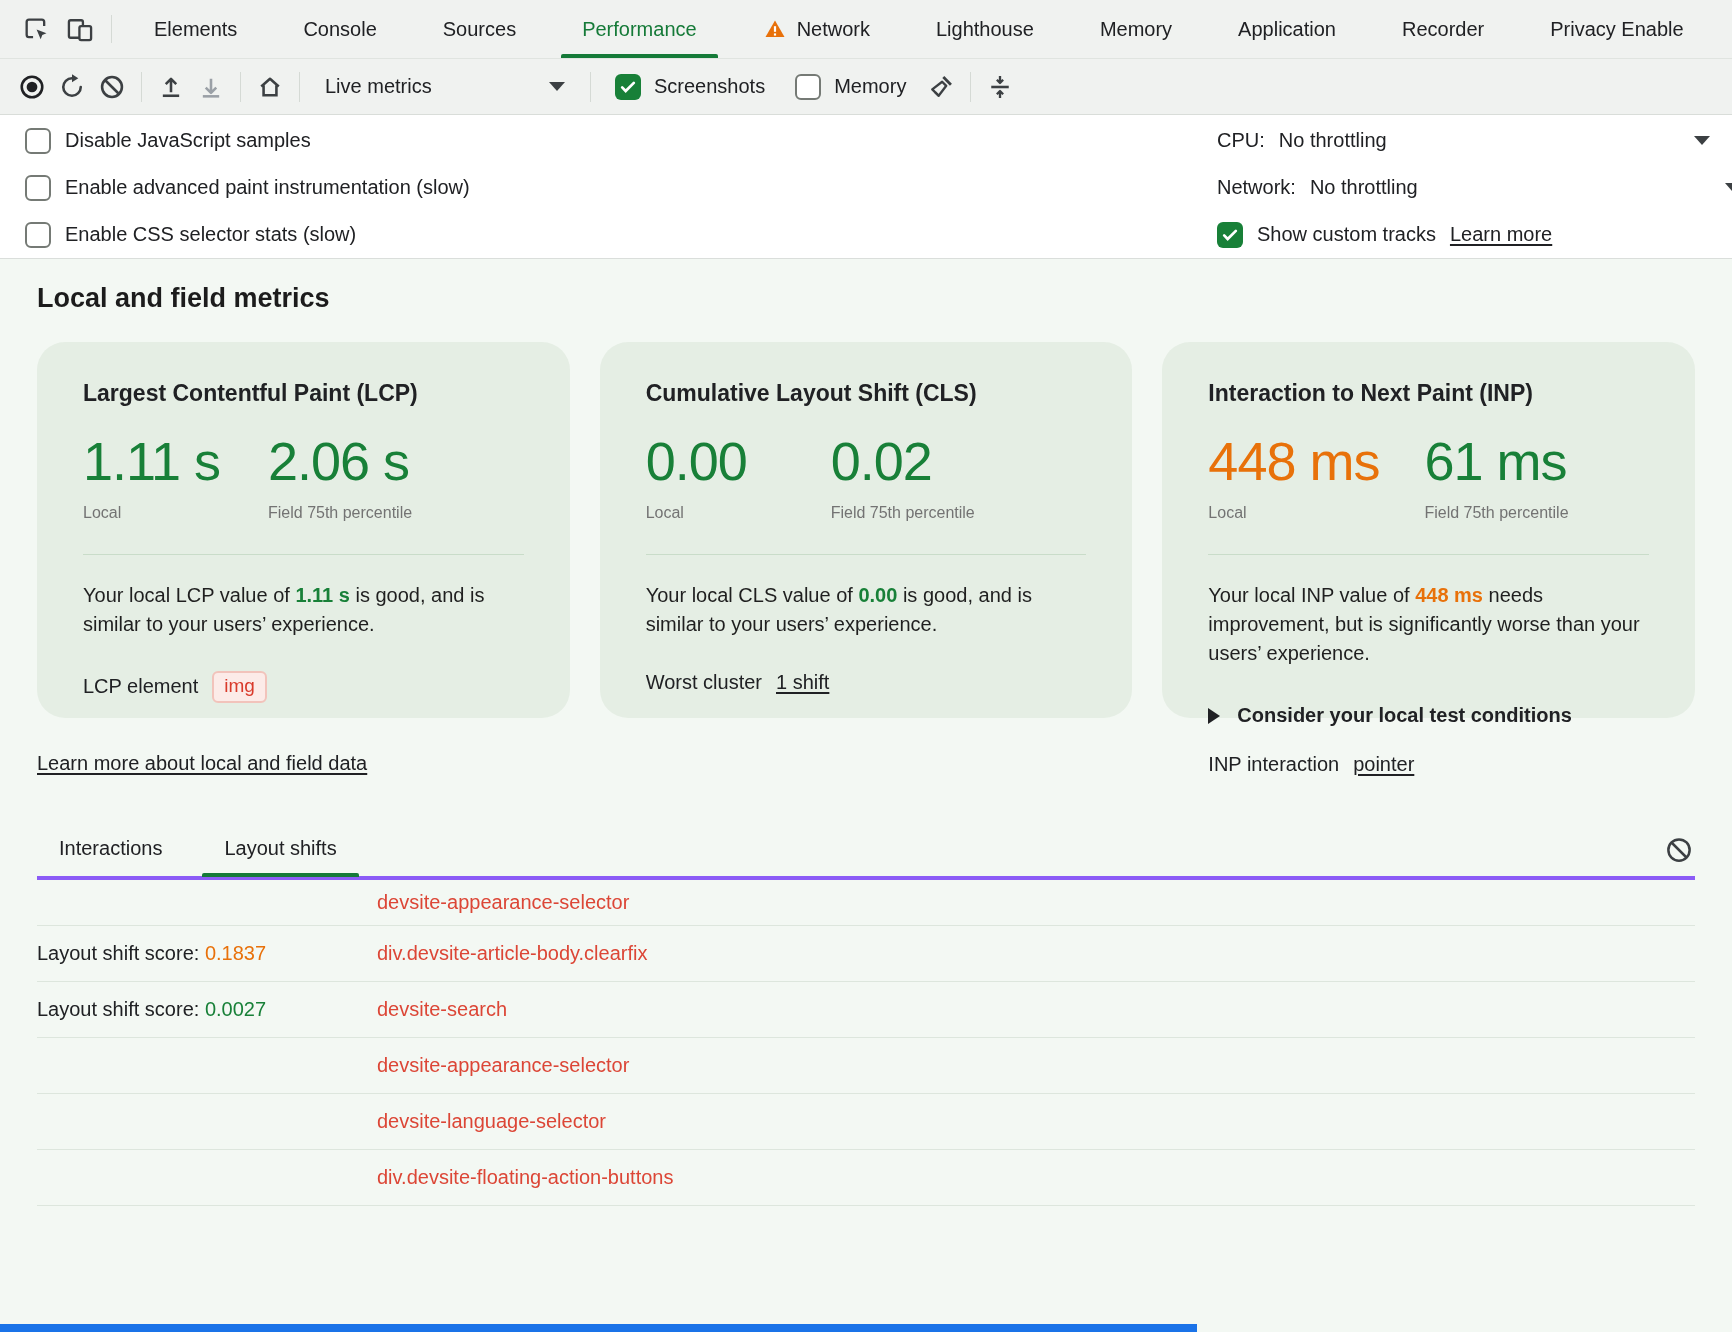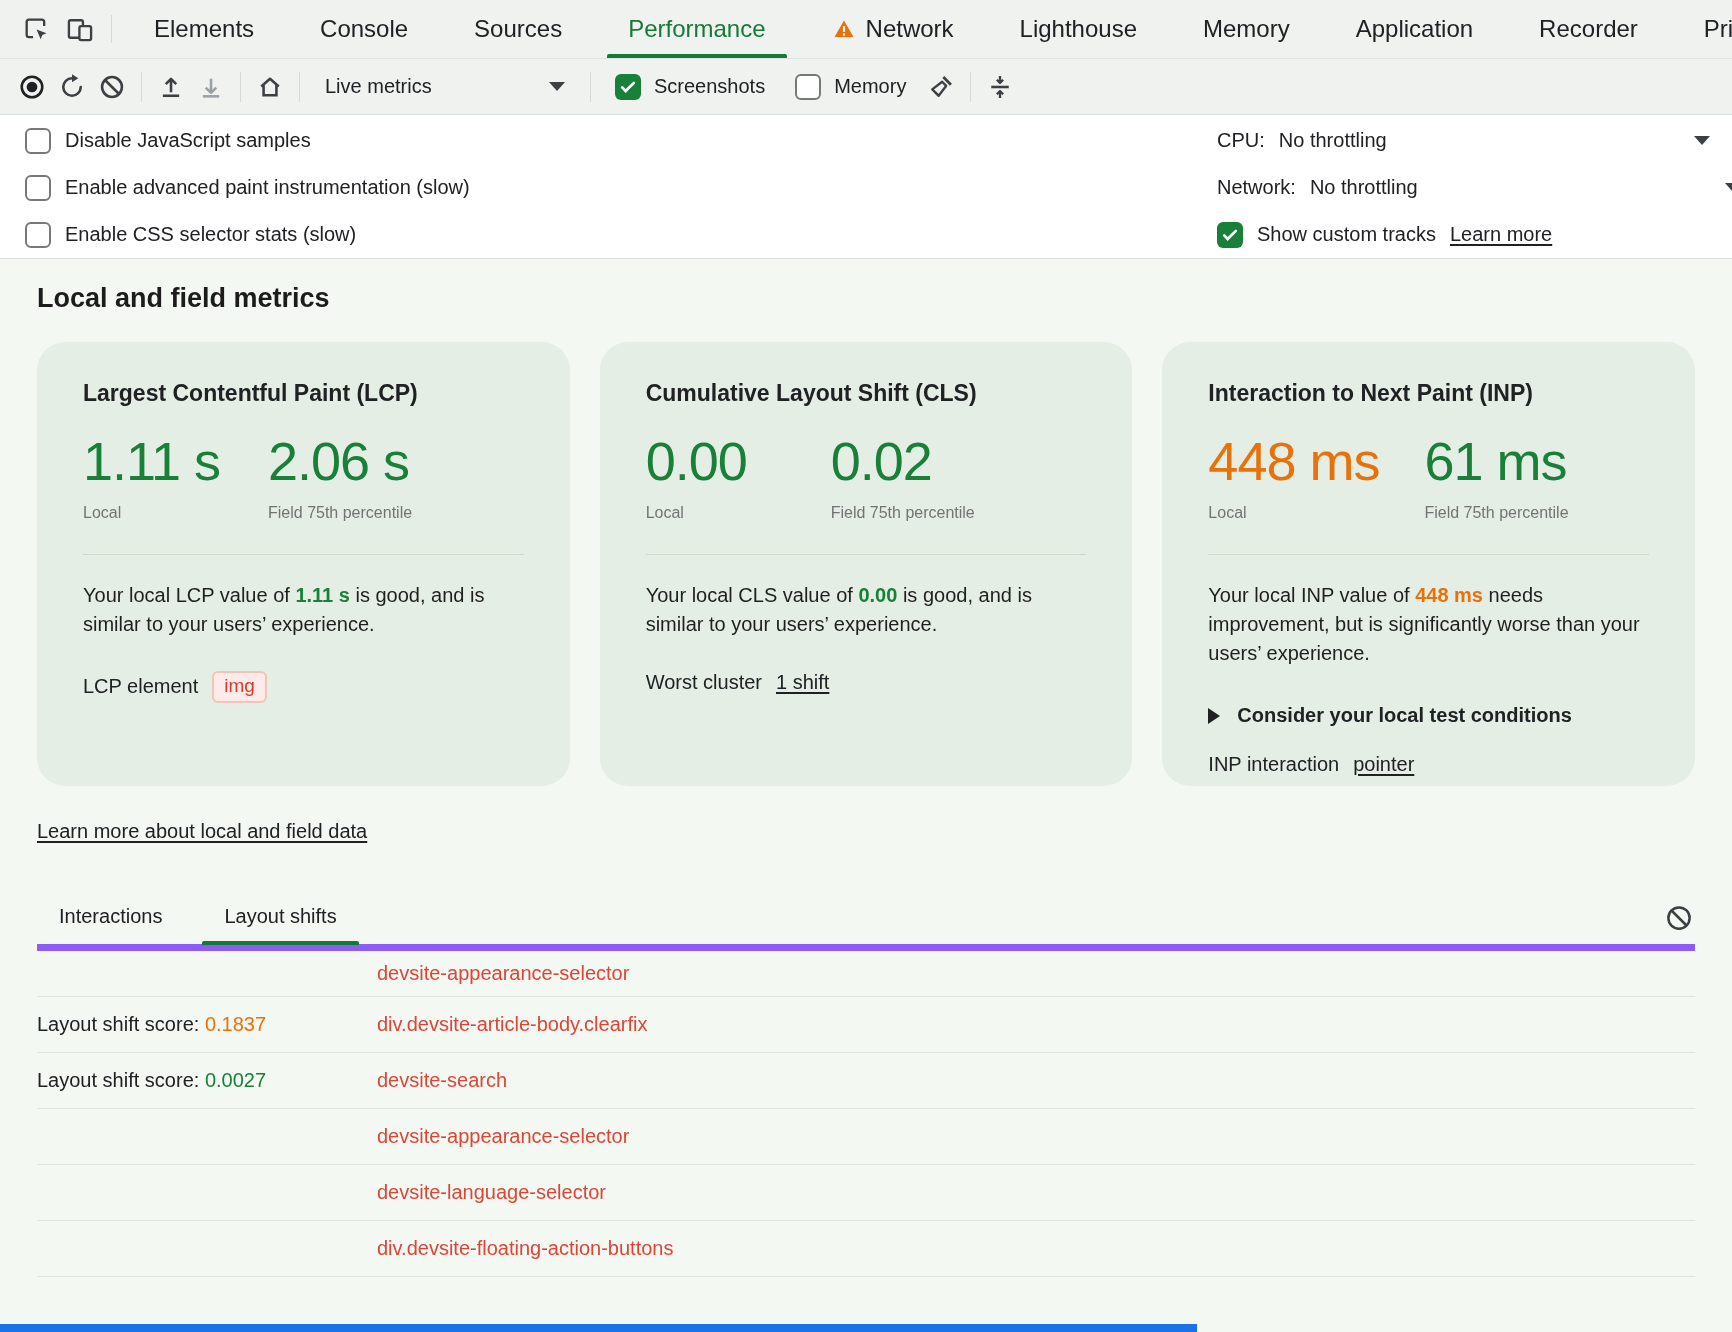--- a/index.html
+++ b/index.html
@@ -6,21 +6,21 @@
   html,body { width:1732px; height:1332px; overflow:hidden; }
   body {
     font-family:"Liberation Sans", sans-serif;
     color:#202124; background:#ffffff; position:relative; font-size:20px;
   }
   
   .tabbar { height:59px; display:flex; align-items:center; background:#f0f2f0; border-bottom:1px solid #e0e4e0; padding-left:14px; white-space:nowrap; }
   .icon-btn { width:44px; height:44px; flex:none; display:flex; align-items:center; justify-content:center; border-radius:6px; }
   .vsep { width:1px; height:28px; background:#d5dad5; margin:0 9px; flex:none; }
   .tabs { display:flex; height:100%; }
-  .tab { display:flex; align-items:center; gap:10px; padding:0 33px; font-size:24px; color:#202124; position:relative; flex:none; }
+  .tab { display:flex; align-items:center; gap:10px; padding:0 33px; font-size:20px; color:#202124; position:relative; flex:none; }
   .tab.selected { color:#157a38; }
   .tab.selected::after { content:""; position:absolute; left:12px; right:12px; bottom:0; height:4px; background:#157a38; border-radius:2px 2px 0 0; }
   
   .toolbar { height:56px; display:flex; align-items:center; background:#f0f2f0; border-bottom:1px solid #d9ddd9; padding:0 12px; }
   .tool { width:40px; height:40px; flex:none; display:flex; align-items:center; justify-content:center; border-radius:6px; }
   .toolbar .vsep { height:30px; }
   .dropdown { display:flex; align-items:center; justify-content:space-between; width:272px; padding:0 16px; font-size:20px; height:40px; }
   .caret { width:0; height:0; border-left:8px solid transparent; border-right:8px solid transparent; border-top:9px solid #3c4043; }
   .check-group { display:flex; align-items:center; gap:13px; margin:0 15px; font-size:20px; }
   .cb { width:26px; height:26px; border-radius:6px; flex:none; }
@@ -31,38 +31,38 @@
   .settings-left { flex:1; padding-left:25px; }
   .settings-right { width:515px; }
   .setting-row { height:47px; display:flex; align-items:center; gap:14px; font-size:20px; position:relative; }
   .setting-row .caret { position:absolute; }
   .sel-value { }
   .link { color:#202124; text-decoration:underline; text-underline-offset:3px; cursor:pointer; }
   
   .main { background:#f3f8f3; height:1074px; padding:24px 37px 0; }
   .metrics-heading { font-size:27px; font-weight:700; color:#1c1c1c; }
   .cards { display:flex; gap:30px; margin-top:28px; }
-  .card { flex:1; background:#e5eee4; border-radius:28px; padding:38px 46px; height:444px; }
+  .card { flex:1; background:#e5eee4; border-radius:28px; padding:38px 46px; height:376px; }
   .card-title { font-size:23px; font-weight:700; }
   .metric-row { display:flex; gap:45px; margin-top:26px; }
   .metric-col { min-width:140px; }
   .metric-value { font-size:54px; line-height:1.05; letter-spacing:-1px; }
   .good { color:#188038; }
   .poor { color:#e8710a;text-align:center; }
   .metric-label { font-size:16px; margin-top:12px; color:#737373; max-width:150px; line-height:1.4; }
   .card-divider { height:1px; background:#c9dcc9; margin:30px 0 26px; }
   .card-desc { font-size:20px; line-height:1.45; color:#1f1f1f; }
   .card-desc .v { font-weight:600; }
   .card-footer { margin-top:32px; font-size:20px; display:flex; align-items:center; gap:14px; }
   .badge-img { color:#d93a2b; background:#fcebe8; border:2px solid #f2c3bb; border-radius:6px; padding:1px 10px 2px; font-size:19px; line-height:1.3; }
   .expand-row { margin-top:36px; display:flex; align-items:center; gap:17px; font-size:20px; font-weight:600; }
   .expand-tri { width:0; height:0; border-left:12px solid #202124; border-top:8px solid transparent; border-bottom:8px solid transparent; flex:none; }
   .learn-more-block { margin-top:34px; font-size:20px; }
   
-  .log-tabs { margin-top:56px; display:flex; align-items:flex-end; border-bottom:7px solid #8b5cf6; position:relative; }
+  .log-tabs { margin-top:56px; display:flex; align-items:flex-end; border-bottom:4px solid #8b5cf6; position:relative; }
   .log-tab { padding:6px 22px 16px; font-size:20px; font-weight:500; position:relative; flex:none; }
   .log-tab.first { margin-right:18px; }
   .log-tab.selected::after { content:""; position:absolute; left:0; right:0; bottom:-1px; height:4px; background:#157a38; border-radius:2px 2px 0 0; }
   .log-clear { position:absolute; right:0; bottom:10px; width:32px; height:32px; display:flex; align-items:center; justify-content:center; }
   .log-row { display:flex; align-items:center; min-height:56px; border-bottom:1px solid #dde6dd; font-size:20px; }
   .log-row.short { min-height:46px; }
   .score-col { width:340px; flex:none; }
   .el-col { color:#dc4636; }
   .score-val.orange { color:#e8710a; }
   .score-val.green { color:#188038; }

